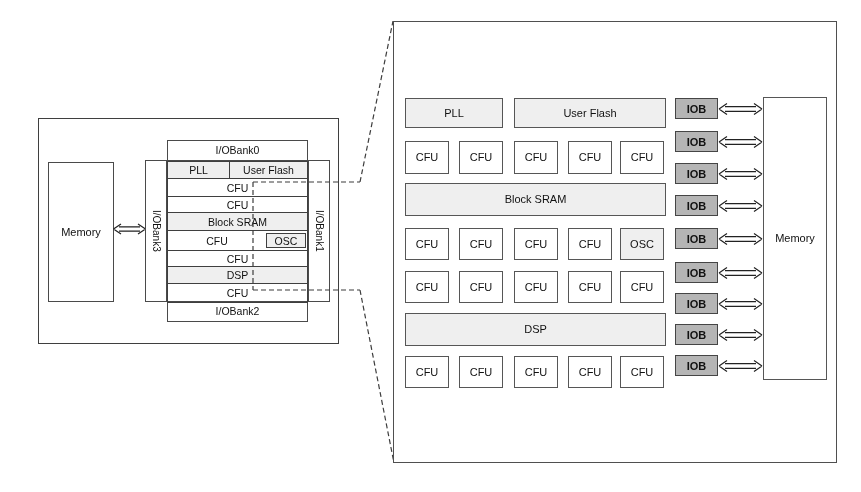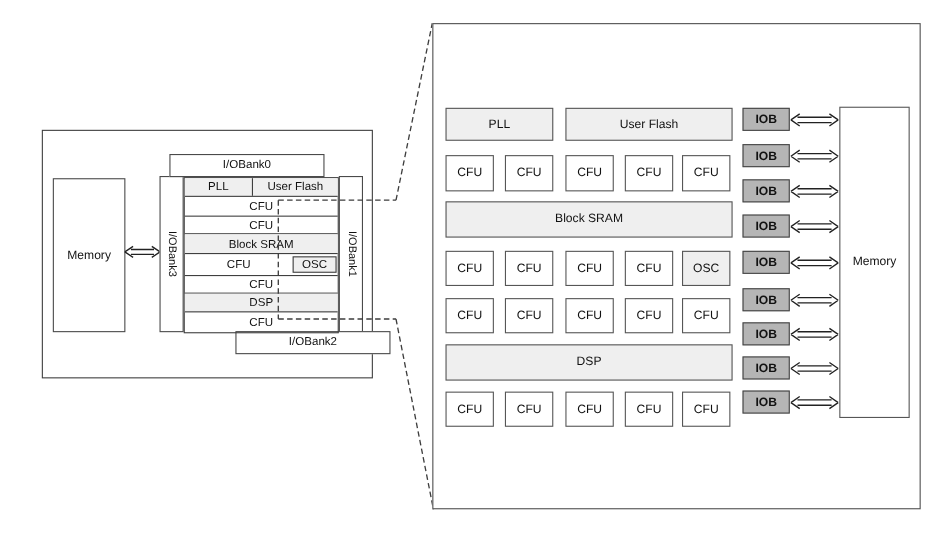--- a/index.html
+++ b/index.html
@@ -11,22 +11,22 @@
   .box{
     position:absolute;border:1px solid #4a4a4a;background:#ffffff;
     display:flex;align-items:center;justify-content:center;
     font-size:11px;line-height:1;box-sizing:border-box;
   }
   .light{background:#efefef;}
   .iob{background:#b5b5b5;border:1px solid #454545;font-size:11px;}
   
   .l-outer{left:38px;top:118px;width:301px;height:226px;border:1px solid #3f3f3f;}
   .l-mem{left:48px;top:162px;width:66px;height:140px;font-size:11px;}
-  .l-bank0{left:154px;top:140px;width:141px;height:21px;font-size:10.5px;}
-  .l-bank2{left:167px;top:301px;width:141px;height:21px;font-size:10.5px;margin-left:47px;}
+  .l-bank0{left:167px;top:140px;width:141px;height:21px;font-size:10.5px;}
+  .l-bank2{left:167px;top:301px;width:141px;height:21px;font-size:10.5px;}
   .l-bank3{left:145px;top:160px;width:22px;height:142px;font-size:10px;}
   .l-bank1{left:308px;top:160px;width:22px;height:142px;font-size:10px;}
   .vtext{writing-mode:vertical-rl;text-orientation:mixed;}
   .l-rows{left:167px;top:161px;width:141px;border:1px solid #3f3f3f;box-sizing:border-box;}
   .l-row{position:relative;border-bottom:1px solid #3f3f3f;display:flex;align-items:center;justify-content:center;font-size:10.5px;box-sizing:border-box;}
   .l-row:last-child{border-bottom:none;}
   .l-split{display:flex;align-items:stretch;justify-content:flex-start;padding:0;}
   .l-cell{display:flex;align-items:center;justify-content:center;box-sizing:border-box;}
   .l-osc{position:absolute;left:98px;top:2px;width:40px;height:15px;border:1px solid #3f3f3f;display:flex;align-items:center;justify-content:center;font-size:10.5px;box-sizing:border-box;}
   

